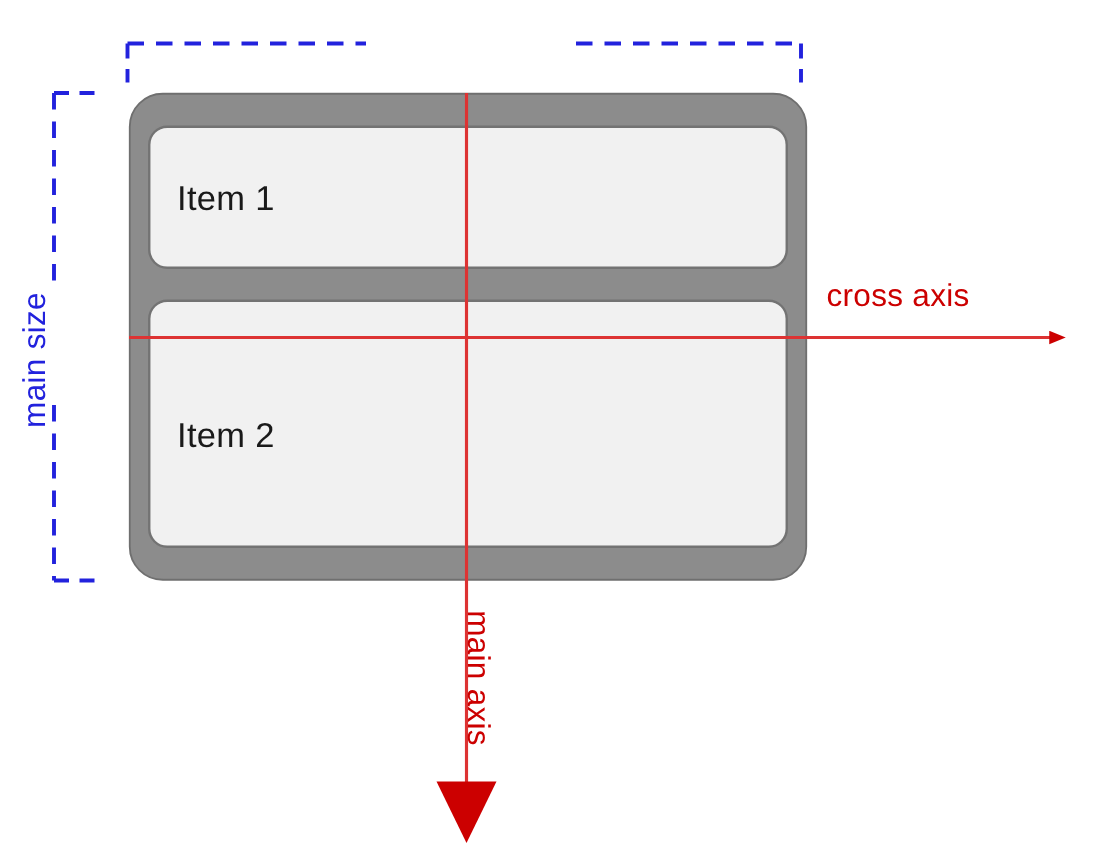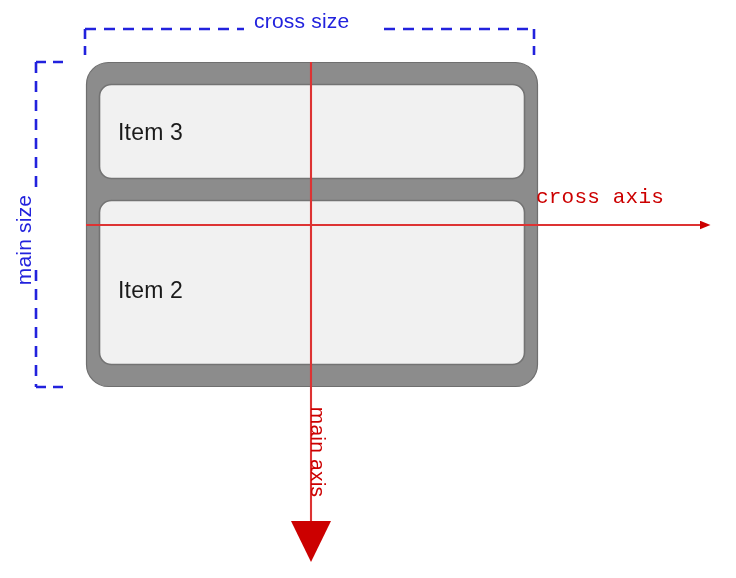--- a/index.html
+++ b/index.html
@@ -57,23 +57,22 @@
     transform-origin: center center;
   }
 
   
   .red-label {
     color: #cc0000;
     font-size: 21px;
     letter-spacing: 0.2px;
   }
   #cross-axis-label {
-    left: 536px;
+    left: 551px;
     top: 186px;
-    font-family: Liberation Mono, monospace;
   }
   #main-axis-label {
     left: 273px;
     top: 440px;
     transform: rotate(90deg);
     transform-origin: center center;
   }
 </style>
 </head>
 <body>
@@ -129,25 +128,24 @@
       <line x1="86" y1="225" x2="700" y2="225" stroke="#dd3333" stroke-width="2.1" marker-end="url(#arrow-right)"></line>
     </g>
 
     <g>
       <line x1="311" y1="62" x2="311" y2="525" stroke="#dd3333" stroke-width="2.1"></line>
       <path d="M291,521 L331,521 L311,562 Z" fill="#cc0000" stroke="none"></path>
     </g>
 
   </svg>
 
-  <div class="txt item-label" id="item-1-label">Item 3</div>
+  <div class="txt item-label" id="item-1-label">Item 1</div>
 
   <div class="txt item-label" id="item-2-label">Item 2</div>
 
-  <div class="txt blue-label" id="cross-size-label">cross size</div>
 
   <div class="txt blue-label" id="main-size-label">main size</div>
 
   <div class="txt red-label" id="cross-axis-label">cross axis</div>
 
   <div class="txt red-label" id="main-axis-label">main axis</div>
 
 </div>
 
 </body></html>

